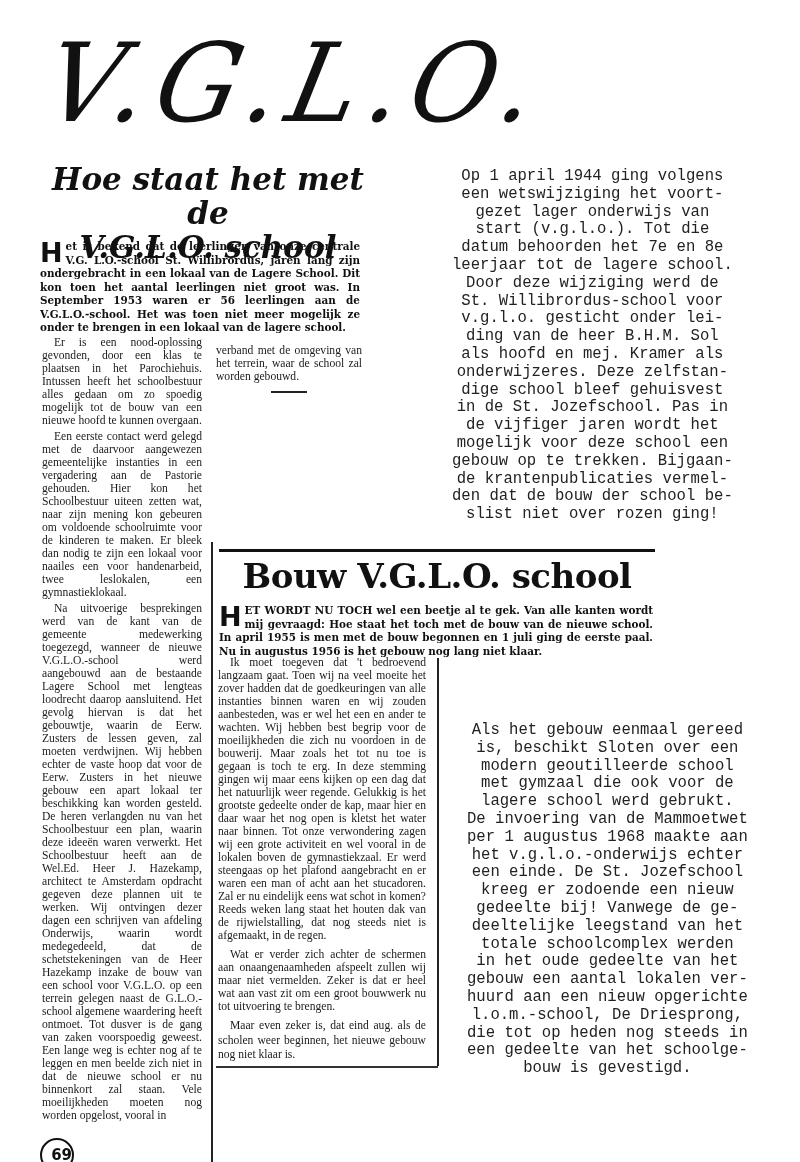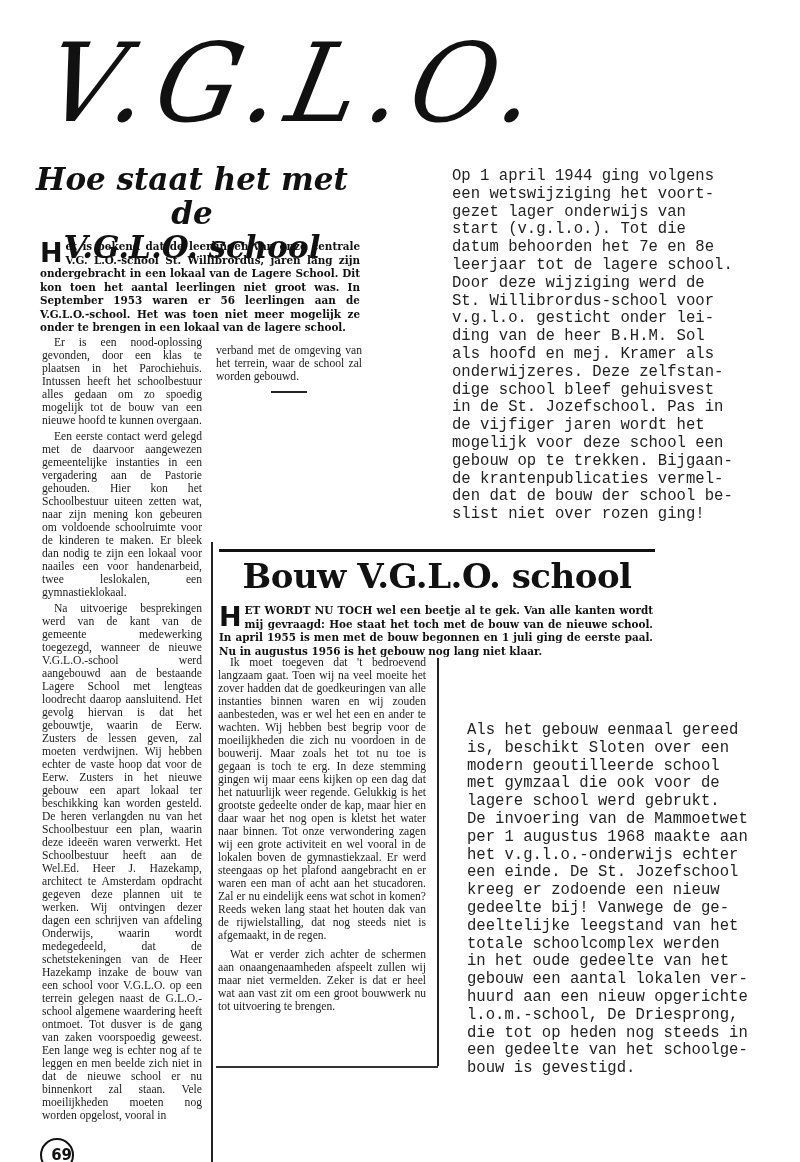--- a/index.html
+++ b/index.html
@@ -10,21 +10,21 @@
     .masthead {
       left: 48px; top: 8px; width: 560px; height: 150px;
       font-family: "DejaVu Serif", serif; font-style: italic;
       font-size: 104px; line-height: 150px; letter-spacing: 10px;
       color: #111; font-weight: normal;
     }
     .masthead-inner { display: inline-block; transform: skewX(-12deg) scaleY(1.05); }
 
     
     .art1-title {
-      left: 12px; top: 162px; width: 360px; text-align: center;
+      left: 28px; top: 162px; width: 360px; text-align: center;
       font-family: "DejaVu Serif", serif; font-style: italic; font-weight: bold;
       font-size: 31px; line-height: 34px; color: #111;
     }
     .lead {
       font-family: "DejaVu Serif", serif; font-weight: bold;
       font-size: 10.4px; line-height: 13.5px; text-align: justify; color: #111;
     }
     .lead .dropcap {
       float: left; font-size: 27px; line-height: 24px; margin: 1px 3px 0 0;
       font-family: "DejaVu Sans", sans-serif; font-weight: bold;
@@ -37,21 +37,21 @@
     }
     .col p { margin: 0 0 3px 0; text-indent: 12px; }
     .art1-col1 { left: 42px; top: 336px; width: 160px; }
     .art1-col2 { left: 216px; top: 344px; width: 146px; }
     .art1-col2 .divider { width: 36px; height: 2px; background: #222; margin: 8px auto 0; }
     .art1-col2 .gap { height: 52px; }
 
     
     .mono {
       font-family: "Liberation Mono", monospace; font-size: 15.6px; line-height: 17.8px;
-      color: #222; white-space: pre;
+      color: #222; white-space: pre; text-align: center;
     }
     .mono1 { left: 452px; top: 168px; }
     .mono2 { left: 467px; top: 722px; }
 
     
     .bouw-topbar { left: 219px; top: 549px; width: 436px; height: 3px; background: #111; }
     .bouw-leftrule { left: 211px; top: 542px; width: 2px; height: 620px; background: #222; }
     .bouw-title {
       left: 219px; top: 553px; width: 436px; text-align: center;
       font-family: "DejaVu Serif", serif; font-weight: bold; font-size: 34px; line-height: 46px;
@@ -101,19 +101,20 @@
 
 <div class="abs bouw-leftrule"></div>
 <div class="abs bouw-topbar"></div>
 <div class="abs bouw-title">Bouw V.G.L.O. school</div>
 <div class="abs lead bouw-lead">
   <span class="dropcap">H</span><span>ET WORDT NU TOCH wel een beetje al te gek. Van alle kanten wordt mij gevraagd: Hoe staat het toch met de bouw van de nieuwe school. In april 1955 is men met de bouw begonnen en 1 juli ging de eerste paal. Nu in augustus 1956 is het gebouw nog lang niet klaar.</span>
 </div>
 <div class="abs col bouw-col">
   <p>Ik moet toegeven dat 't bedroevend langzaam gaat. Toen wij na veel moeite het zover hadden dat de goedkeuringen van alle instanties binnen waren en wij zouden aanbesteden, was er wel het een en ander te wachten. Wij hebben best begrip voor de moeilijkheden die zich nu voordoen in de bouwerij. Maar zoals het tot nu toe is gegaan is toch te erg. In deze stemming gingen wij maar eens kijken op een dag dat het natuurlijk weer regende. Gelukkig is het grootste gedeelte onder de kap, maar hier en daar waar het nog open is kletst het water naar binnen. Tot onze verwondering zagen wij een grote activiteit en wel vooral in de lokalen boven de gymnastiekzaal. Er werd steengaas op het plafond aangebracht en er waren een man of acht aan het stucadoren. Zal er nu eindelijk eens wat schot in komen? Reeds weken lang staat het houten dak van de rijwielstalling, dat nog steeds niet is afgemaakt, in de regen.</p>
   <p style="margin-top:6px">Wat er verder zich achter de schermen aan onaangenaamheden afspeelt zullen wij maar niet vermelden. Zeker is dat er heel wat aan vast zit om een groot bouwwerk nu tot uitvoering te brengen.</p>
+  <p class="last">Maar even zeker is, dat eind aug. als de scholen weer beginnen, het nieuwe gebouw nog niet klaar is.</p>
 </div>
 <div class="abs bouw-rightrule"></div>
 <div class="abs bouw-bottomrule"></div>
 
 <div class="abs mono mono2" id="tw2"><div>Als het gebouw eenmaal gereed</div><div>is, beschikt Sloten over een</div><div>modern geoutilleerde school</div><div>met gymzaal die ook voor de</div><div>lagere school werd gebrukt.</div><div>De invoering van de Mammoetwet</div><div>per 1 augustus 1968 maakte aan</div><div>het v.g.l.o.-onderwijs echter</div><div>een einde. De St. Jozefschool</div><div>kreeg er zodoende een nieuw</div><div>gedeelte bij! Vanwege de ge-</div><div>deeltelijke leegstand van het</div><div>totale schoolcomplex werden</div><div>in het oude gedeelte van het</div><div>gebouw een aantal lokalen ver-</div><div>huurd aan een nieuw opgerichte</div><div>l.o.m.-school, De Driesprong,</div><div>die tot op heden nog steeds in</div><div>een gedeelte van het schoolge-</div><div>bouw is gevestigd.</div></div>
 
 <div class="abs page-num">69</div>
 
 </body></html>

